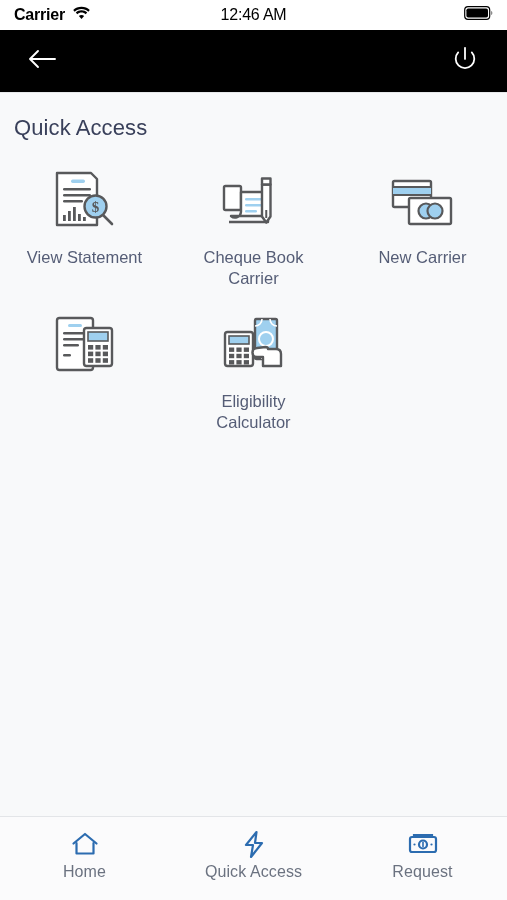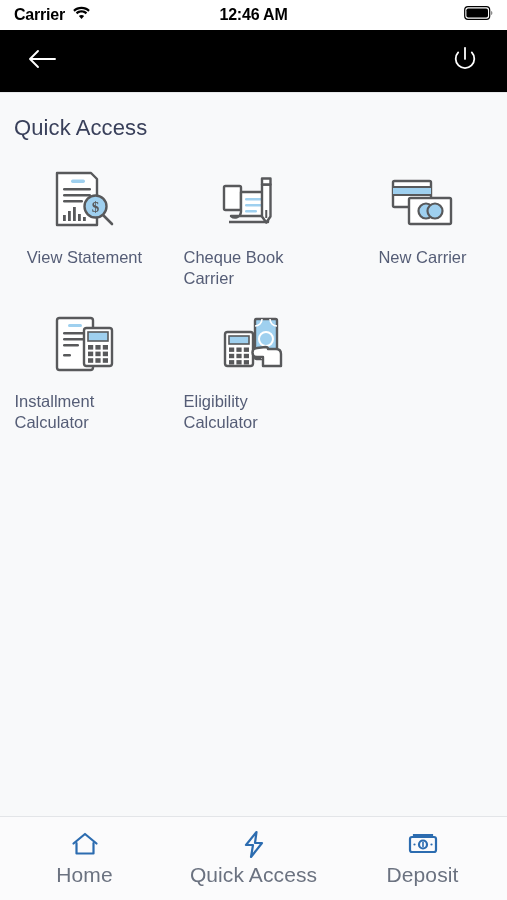--- a/index.html
+++ b/index.html
@@ -42,21 +42,21 @@
     font-size: 16px;
     font-weight: bold;
     color: #000;
     letter-spacing: -0.2px;
   }
   .sb-time {
     position: absolute;
     left: 0; right: 0;
     text-align: center;
     font-size: 16px;
-    font-weight: bold;
+    font-weight: normal;
     color: #000;
     letter-spacing: -0.2px;
     pointer-events: none;
   }
   .sb-right {
     margin-left: auto;
     display: flex;
     align-items: center;
   }
 
@@ -112,20 +112,21 @@
     height: 72px;
     display: flex;
     align-items: center;
     justify-content: center;
     margin-bottom: 8px;
   }
   .tile-label {
     font-size: 16.5px;
     line-height: 21px;
     color: #555d76;
+    text-align: center;
     max-width: 140px;
   }
 
   
   .tabbar {
     height: 84px;
     background: #fbfbfc;
     border-top: 1px solid #e3e5e8;
     display: flex;
     align-items: flex-start;
@@ -141,21 +142,21 @@
     cursor: pointer;
   }
   .tab-icon {
     height: 30px;
     display: flex;
     align-items: center;
     justify-content: center;
     margin-bottom: 4px;
   }
   .tab-label {
-    font-size: 21px;
+    font-size: 16px;
     color: #6b7280;
     letter-spacing: 0.1px;
   }
 </style>
 </head>
 <body>
 
 <div class="phone">
 
   <div class="statusbar">
@@ -274,21 +275,20 @@
               <rect x="54.8" y="31" width="5.2" height="4.6"></rect>
               <rect x="40" y="37.6" width="5.2" height="4.6"></rect>
               <rect x="47.4" y="37.6" width="5.2" height="4.6"></rect>
               <rect x="54.8" y="37.6" width="5.2" height="4.6"></rect>
               <rect x="40" y="44.2" width="5.2" height="4.6"></rect>
               <rect x="47.4" y="44.2" width="5.2" height="4.6"></rect>
               <rect x="54.8" y="44.2" width="5.2" height="4.6"></rect>
             </g>
           </svg>
         </div>
-        <div class="tile-label">Installment Calculator</div>
       </div>
 
       <div class="tile">
         <div class="tile-icon">
           <svg width="72" height="66" viewBox="0 0 72 66">
             <rect x="8" y="18" width="28" height="34" rx="2.5" fill="#ffffff" stroke="#58595b" stroke-width="2.4"></rect>
             <rect x="12" y="22" width="20" height="8" fill="#9fd0ef" stroke="#58595b" stroke-width="1.6"></rect>
             <g fill="#58595b">
               <rect x="12" y="33.5" width="5.2" height="4.4"></rect>
               <rect x="19.4" y="33.5" width="5.2" height="4.4"></rect>
@@ -338,17 +338,17 @@
       <div class="tab-icon">
         <svg width="32" height="27" viewBox="0 0 32 27">
           <rect x="3" y="6" width="26" height="15" rx="2" fill="none" stroke="#2c6cb0" stroke-width="2.2"></rect>
           <path d="M7 6V4h18v2" fill="none" stroke="#2c6cb0" stroke-width="2.2" stroke-linecap="round"></path>
           <circle cx="16" cy="13.5" r="4" fill="none" stroke="#2c6cb0" stroke-width="2.2"></circle>
           <path d="M16 11.5v4" stroke="#2c6cb0" stroke-width="1.6" stroke-linecap="round"></path>
           <circle cx="7.5" cy="13.5" r="1.1" fill="#2c6cb0"></circle>
           <circle cx="24.5" cy="13.5" r="1.1" fill="#2c6cb0"></circle>
         </svg>
       </div>
-      <div class="tab-label">Deposit</div>
+      <div class="tab-label">Request</div>
     </div>
 
   </div>
 </div>
 
 </body></html>

